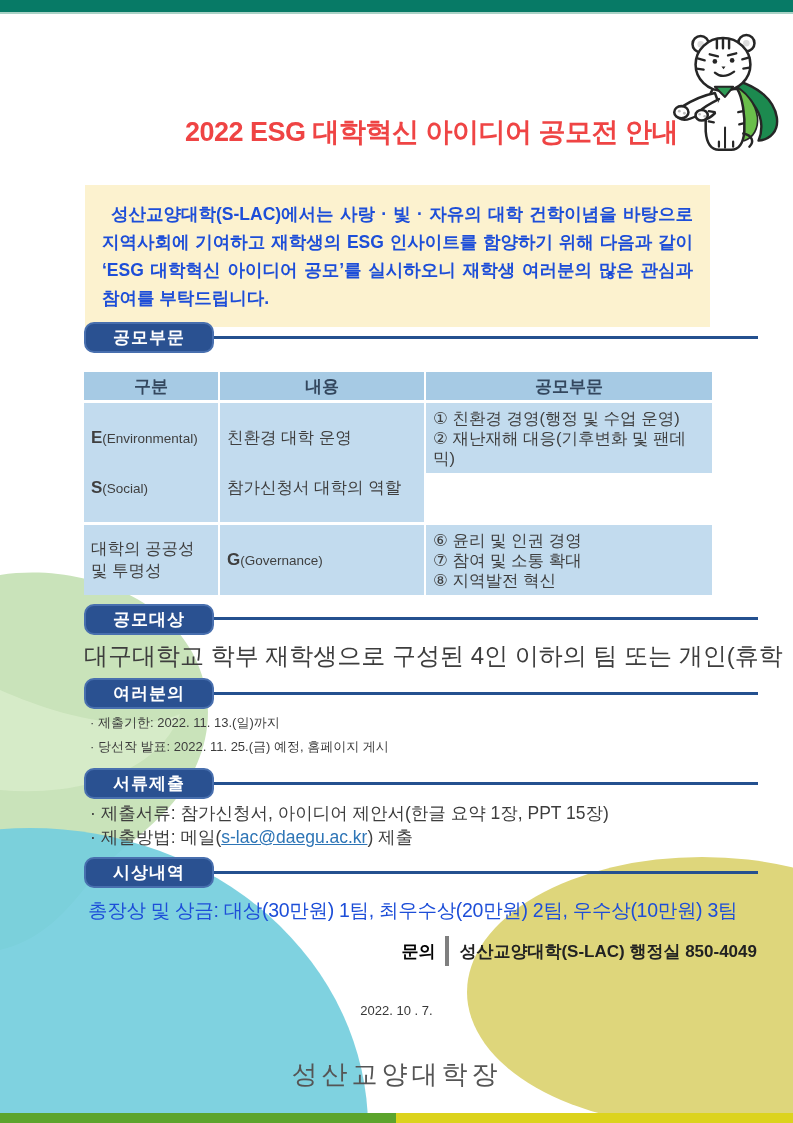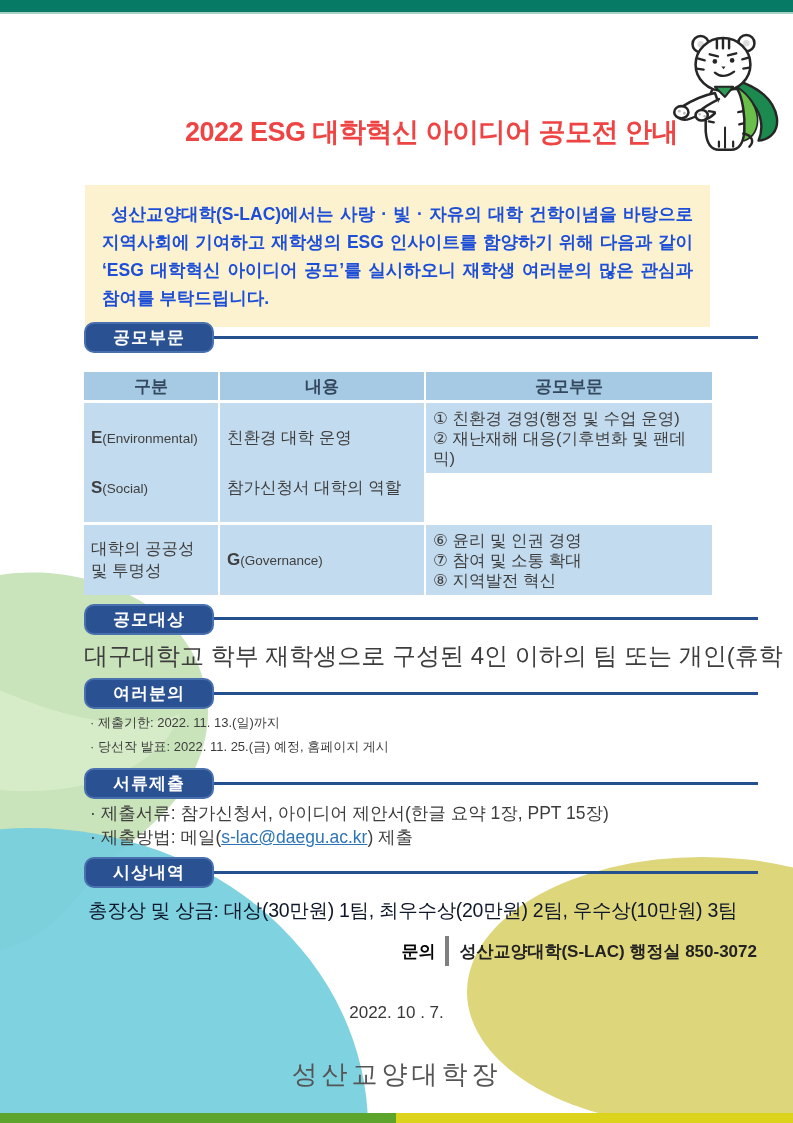--- a/index.html
+++ b/index.html
@@ -35,27 +35,27 @@
       display:flex;flex-direction:column;justify-content:center;box-sizing:border-box;}
   .td .code{font-weight:bold;font-size:17px;}
   .td .code-sub{font-size:13.5px;}
   .t-item{line-height:20px;}
   
   .line{position:absolute;z-index:3;color:#3d3d3d;}
   .target-text{left:84px;top:640px;font-size:24px;}
   .sched-lines{left:90px;top:711px;font-size:13px;line-height:24px;}
   .doc-lines{left:90px;top:801px;font-size:17.5px;line-height:24px;}
   .doc-lines a{color:var(--link_blue);text-decoration:underline;}
-  .award-text{left:88px;top:897px;font-size:19.5px;letter-spacing:-0.3px;color:#0f172a;}
+  .award-text{left:88px;top:897px;font-size:19.5px;letter-spacing:-0.3px;color:#1d4ed8;}
   .contact{position:absolute;right:36px;top:936px;z-index:3;display:flex;align-items:center;gap:10px;}
   .contact .c-label{font-size:17px;font-weight:bold;color:#000000;}
   .contact .c-divider{width:4px;height:30px;background:#7f7f7f;}
   .contact .c-value{font-size:17px;font-weight:bold;color:#222;}
   
-  .date{position:absolute;top:1003px;left:0;width:100%;text-align:center;font-size:17px;color:#383838;z-index:3;}
+  .date{position:absolute;top:1003px;left:0;width:100%;text-align:center;font-size:13px;color:#383838;z-index:3;}
   .signature{position:absolute;top:1033px;left:0;width:100%;text-align:center;font-size:26px;
              color:#555;letter-spacing:4px;z-index:3;margin-top:24px;}
   
   .botbar{position:absolute;bottom:0;height:10px;z-index:5;}
   .botbar.green{left:0;width:396px;background:var(--bar_green);}
   .botbar.yellow{left:396px;right:0;background:var(--bar_yellow);}
 </style>
 </head>
 <body>
 
@@ -162,21 +162,21 @@
     <div><span>· 제출방법: 메일(</span><a href="#">s-lac@daegu.ac.kr</a><span>)  제출</span></div>
   </div>
 
   <div class="tag" style="top:857px">시상내역</div>
   <div class="rule" style="top:871px"></div>
   <div class="line award-text">총장상 및 상금: 대상(30만원) 1팀, 최우수상(20만원) 2팀, 우수상(10만원) 3팀</div>
 
   <div class="contact">
     <span class="c-label">문의</span>
     <span class="c-divider"></span>
-    <span class="c-value">성산교양대학(S-LAC) 행정실 850-3072</span>
+    <span class="c-value">성산교양대학(S-LAC) 행정실 850-4049</span>
   </div>
 
   <div class="date">2022. 10 . 7.</div>
   <div class="signature">성산교양대학장</div>
 
   <div class="botbar green"></div>
   <div class="botbar yellow"></div>
 
 </div>
 

